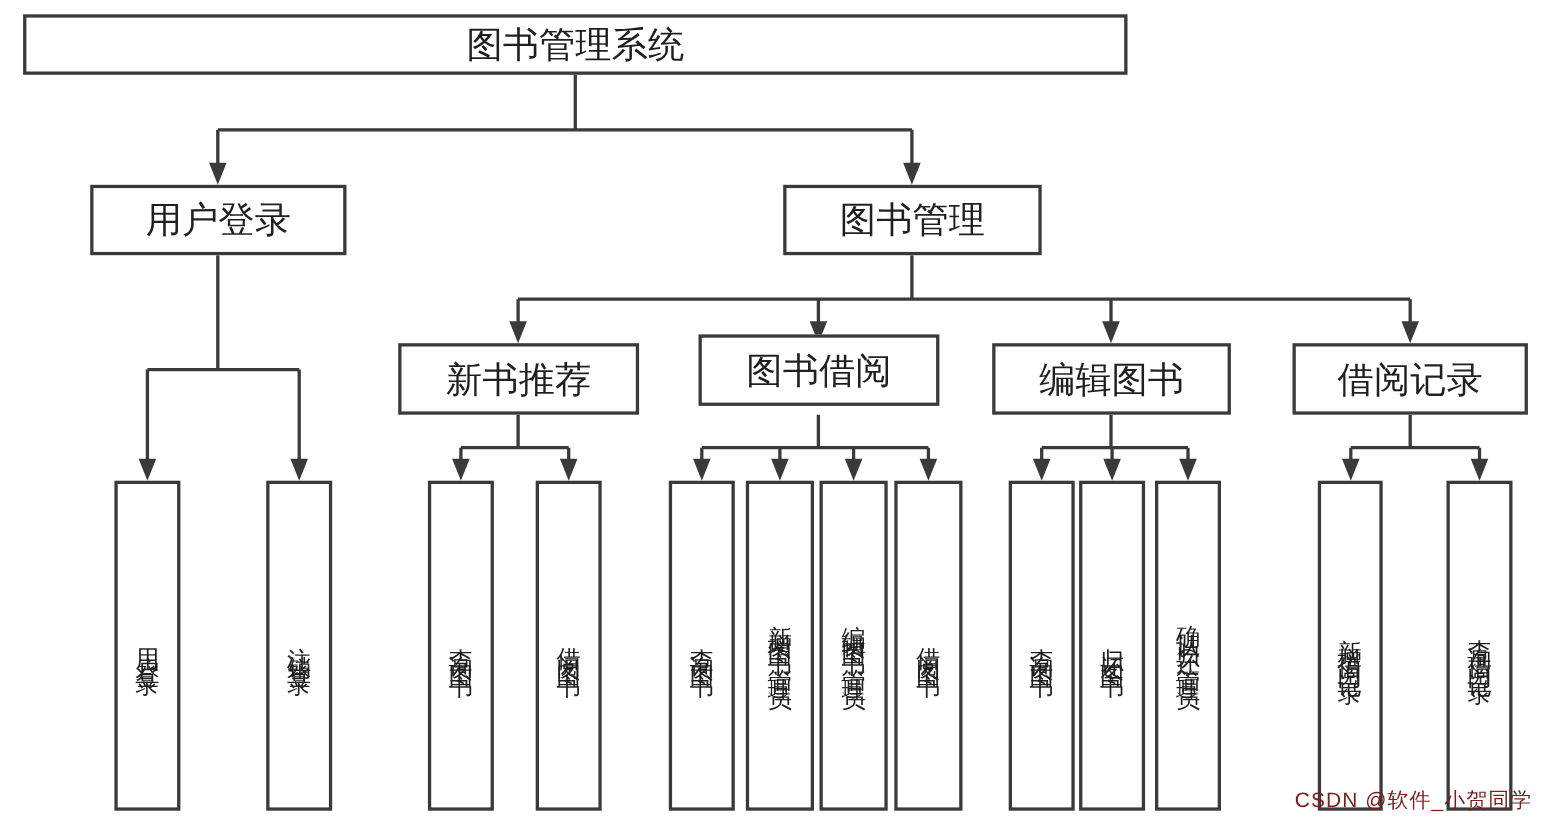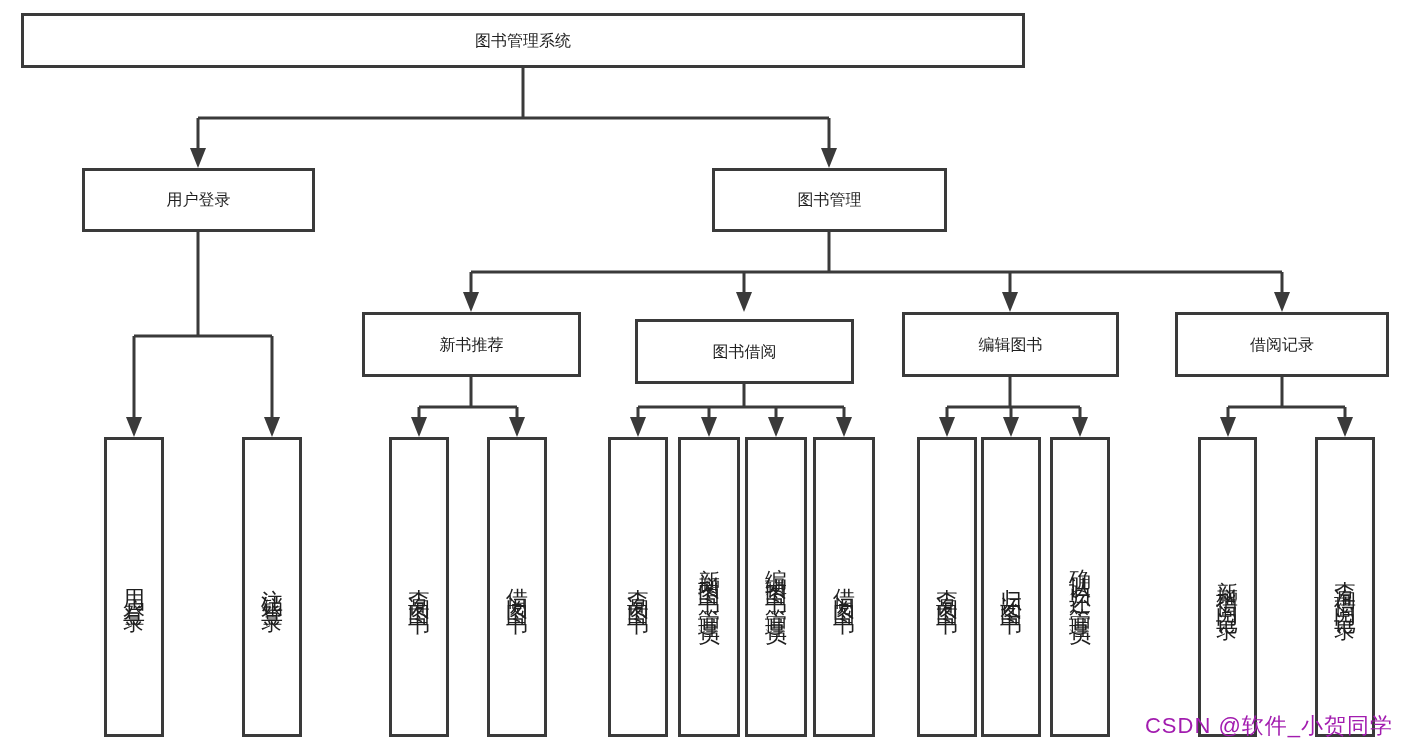--- a/index.html
+++ b/index.html
@@ -27,35 +27,35 @@
     position: absolute;
     box-sizing: border-box;
     border: 3px solid #3a3a3a;
     background: #ffffff;
     color: #1f1f1f;
     text-align: center;
     white-space: nowrap;
     overflow: hidden;
   }
   .node.h {
-    font-size: 16px;
+    font-size: 33px;
   }
   .node.v {
     writing-mode: vertical-rl;
     text-orientation: mixed;
     font-size: 22px;
     letter-spacing: 8px;
     text-align: center;
   }
   .watermark {
     position: absolute;
     right: 12px;
     bottom: 6px;
-    font-size: 22px;
-    color: #a21caf;
+    font-size: 19px;
+    color: #7f1d1d;
     letter-spacing: 1px;
     white-space: nowrap;
   }
 </style>
 </head>
 <body>
 
 <div class="canvas">
 
   <svg class="connectors" viewBox="0 0 1405 747" xmlns="http://www.w3.org/2000/svg">
@@ -98,21 +98,21 @@
       <polygon points="1337,417 1353,417 1345,437"></polygon>
     </g>
   </svg>
 
   <div class="node h" style="left:21px; top:13px; width:1004px; height:55px; line-height:49px;">图书管理系统</div>
 
   <div class="node h" style="left:82px; top:168px; width:233px; height:64px; line-height:58px;">用户登录</div>
   <div class="node h" style="left:712px; top:168px; width:235px; height:64px; line-height:58px;">图书管理</div>
 
   <div class="node h" style="left:362px; top:312px; width:219px; height:65px; line-height:59px;">新书推荐</div>
-  <div class="node h" style="left:635px; top:319px; width:219px; height:65px; line-height:59px;">图书借阅</div>
+  <div class="node h" style="left:635px; top:304px; width:219px; height:65px; line-height:59px;">图书借阅</div>
   <div class="node h" style="left:902px; top:312px; width:217px; height:65px; line-height:59px;">编辑图书</div>
   <div class="node h" style="left:1175px; top:312px; width:214px; height:65px; line-height:59px;">借阅记录</div>
 
   <div class="node v" style="left:104px; top:437px; width:60px; height:300px; line-height:54px;">用户登录</div>
   <div class="node v" style="left:242px; top:437px; width:60px; height:300px; line-height:54px;">注销登录</div>
 
   <div class="node v" style="left:389px; top:437px; width:60px; height:300px; line-height:54px;">查询图书</div>
   <div class="node v" style="left:487px; top:437px; width:60px; height:300px; line-height:54px;">借阅图书</div>
 
   <div class="node v" style="left:608px; top:437px; width:60px; height:300px; line-height:54px;">查询图书</div>

